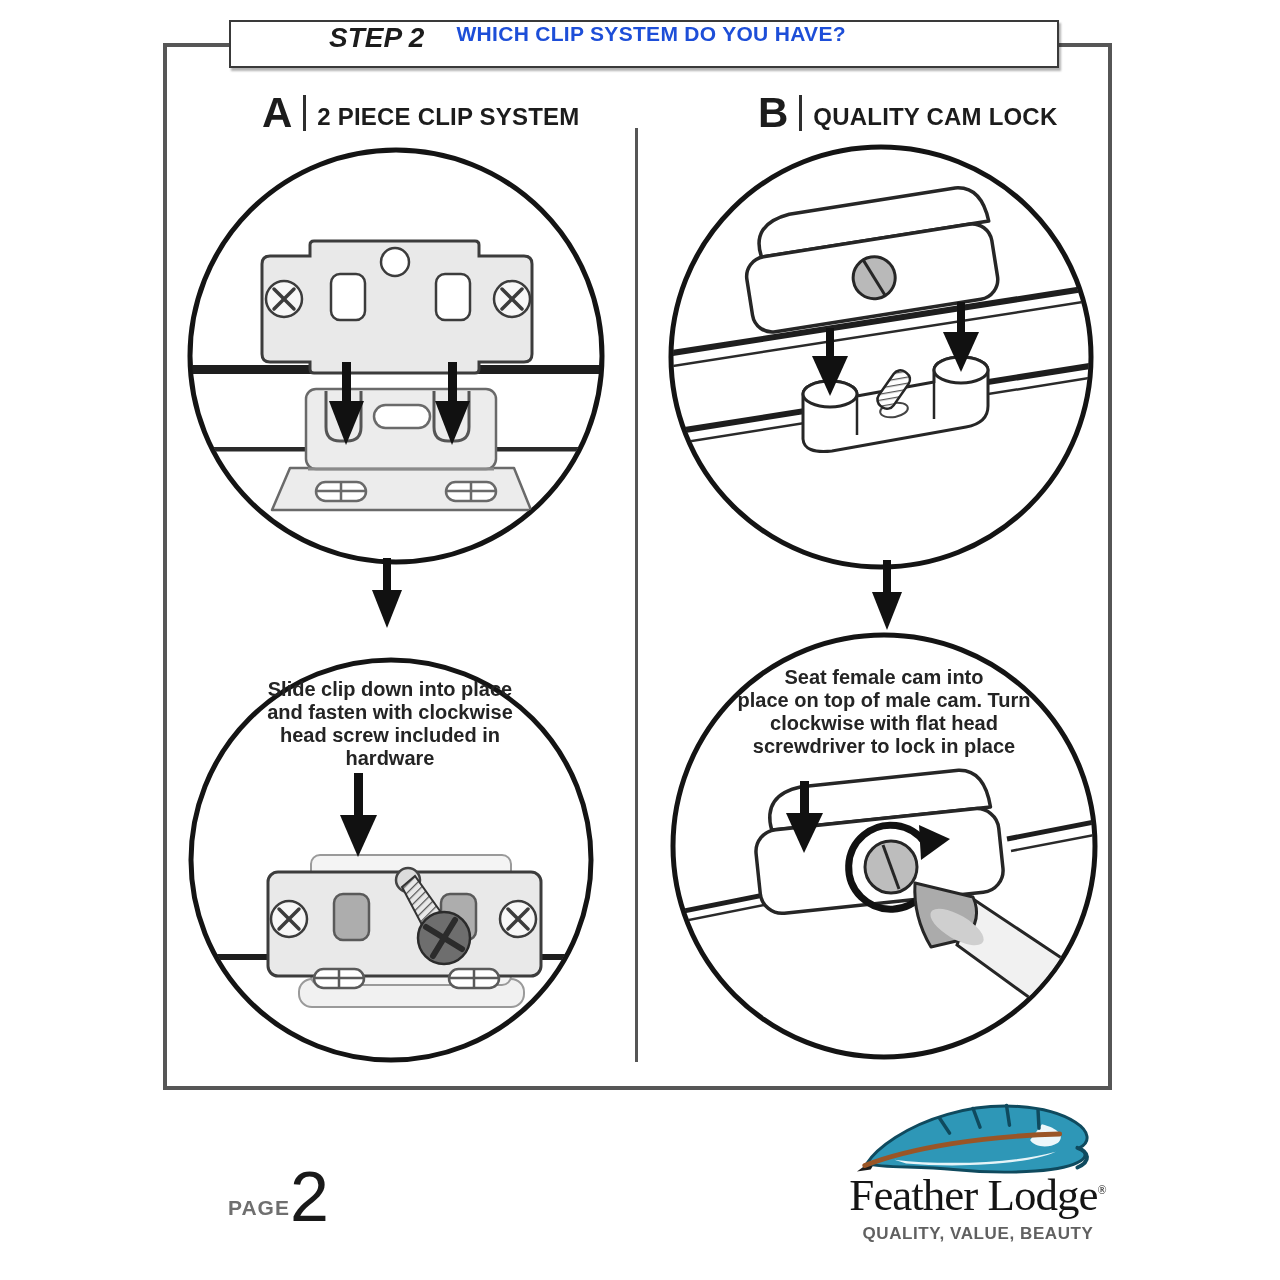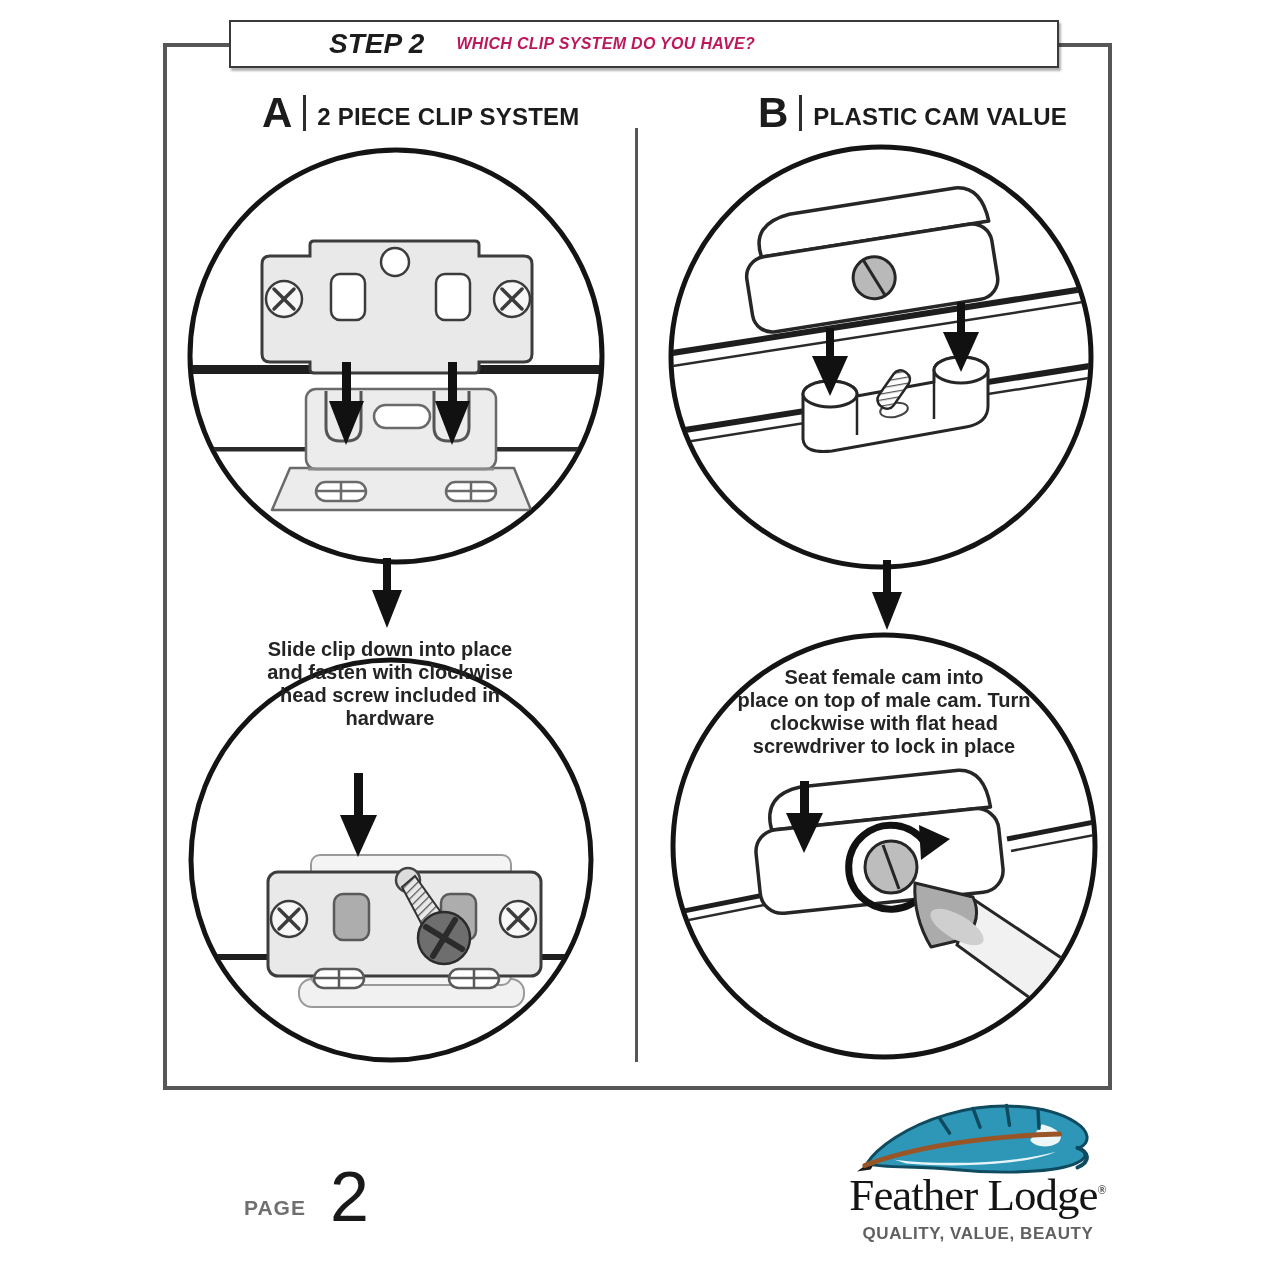--- a/index.html
+++ b/index.html
@@ -3,38 +3,38 @@
 <meta charset="utf-8">
 <style>
   html,body{margin:0;padding:0;background:#ffffff;}
   .page{position:relative;width:1280px;height:1280px;background:#fff;
         font-family:"Liberation Sans",sans-serif;overflow:hidden;color:#1e1e1e;}
   .main-border{position:absolute;left:163px;top:43px;width:949px;height:1047px;
         border:4px solid #565656;box-sizing:border-box;background:#fff;}
   .header-box{position:absolute;left:229px;top:20px;width:830px;height:48px;
         background:#fff;border:2px solid #3a3a3a;box-sizing:border-box;
         box-shadow:2px 3px 2px rgba(0,0,0,.30);
-        display:flex;align-items:center;padding-left:98px;gap:32px;}
+        display:flex;align-items:flex-start;padding-left:98px;gap:32px;}
   .step{font-style:italic;font-weight:bold;font-size:28px;color:#1c1c1c;}
-  .question{font-weight:bold;font-size:16px;letter-spacing:.3px;color:#be185d;font-style:italic;}
+  .question{font-weight:bold;font-size:21px;letter-spacing:.3px;color:#1d4ed8;}
   .divider{position:absolute;left:635px;top:128px;width:3px;height:934px;background:#565656;}
   .sec-label{position:absolute;top:92px;display:flex;align-items:center;gap:11px;}
   .sec-label .letter{font-weight:bold;font-size:42px;line-height:1;color:#1c1c1c;}
   .sec-label .vbar{width:3px;height:36px;background:#2e2e2e;}
   .sec-label .sec-title{font-weight:bold;font-size:24px;color:#1c1c1c;padding-top:8px;letter-spacing:.2px;}
   #labA{left:262px;} #labB{left:758px;}
   svg{position:absolute;display:block;}
   #topA{left:184px;top:144px;} #topB{left:666px;top:142px;}
   #conA{left:366px;top:558px;} #conB{left:866px;top:560px;}
   #botA{left:186px;top:655px;} #botB{left:669px;top:631px;}
   .instr{position:absolute;text-align:center;font-weight:bold;font-size:20px;
         line-height:23px;color:#242424;}
-  #instrA{left:256px;top:638px;width:268px;}
+  #instrA{left:256px;top:678px;width:268px;}
   #instrB{left:718px;top:666px;width:332px;text-align:center;}
-  #pageBlock{position:absolute;left:228px;top:1168px;display:flex;align-items:flex-end;gap:24px;margin-left:16px;}
+  #pageBlock{position:absolute;left:228px;top:1168px;display:flex;align-items:flex-end;gap:0;}
   .page-label{font-size:21px;color:#6f6f6f;font-weight:600;letter-spacing:1px;margin-bottom:8px;}
   .page-num{font-size:70px;font-weight:400;color:#191919;line-height:.85;}
   #logoBlock{position:absolute;left:842px;top:1098px;width:272px;text-align:center;}
   #featherSvg{position:relative;margin:0 auto;display:block;}
   .brand{font-family:"Liberation Serif",serif;font-weight:normal;font-size:45px;
         letter-spacing:-1px;color:#141414;line-height:.95;margin-top:-4px;}
   .brand .reg{font-size:12px;vertical-align:super;letter-spacing:0;}
   .tagline{font-size:17px;color:#606060;font-weight:700;letter-spacing:.6px;margin-top:7px;}
 </style>
 </head>
@@ -53,21 +53,21 @@
 
   <div class="sec-label" id="labA">
     <span class="letter">A</span>
     <span class="vbar"></span>
     <span class="sec-title">2 PIECE CLIP SYSTEM</span>
   </div>
 
   <div class="sec-label" id="labB">
     <span class="letter">B</span>
     <span class="vbar"></span>
-    <span class="sec-title">PLASTIC CAM VALUE</span>
+    <span class="sec-title">QUALITY CAM LOCK</span>
   </div>
 
   <svg id="topA" width="424" height="424" viewBox="0 0 424 424">
     <defs>
         <clipPath id="ca">
           <circle cx="212" cy="212" r="204"></circle>
         </clipPath>
       </defs>
     <circle cx="212" cy="212" r="206" fill="#fff" stroke="#141414" stroke-width="5"></circle>
     <g clip-path="url(#ca)">

